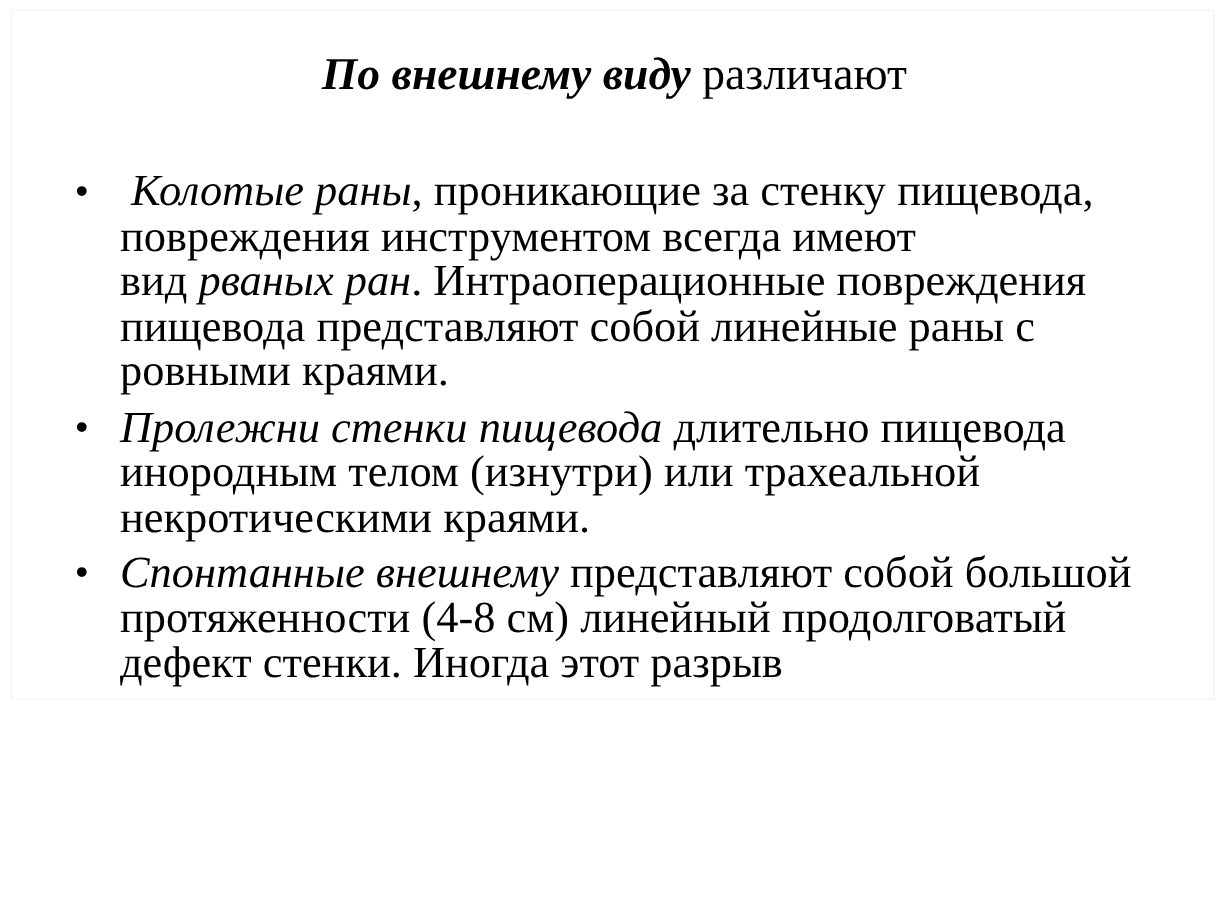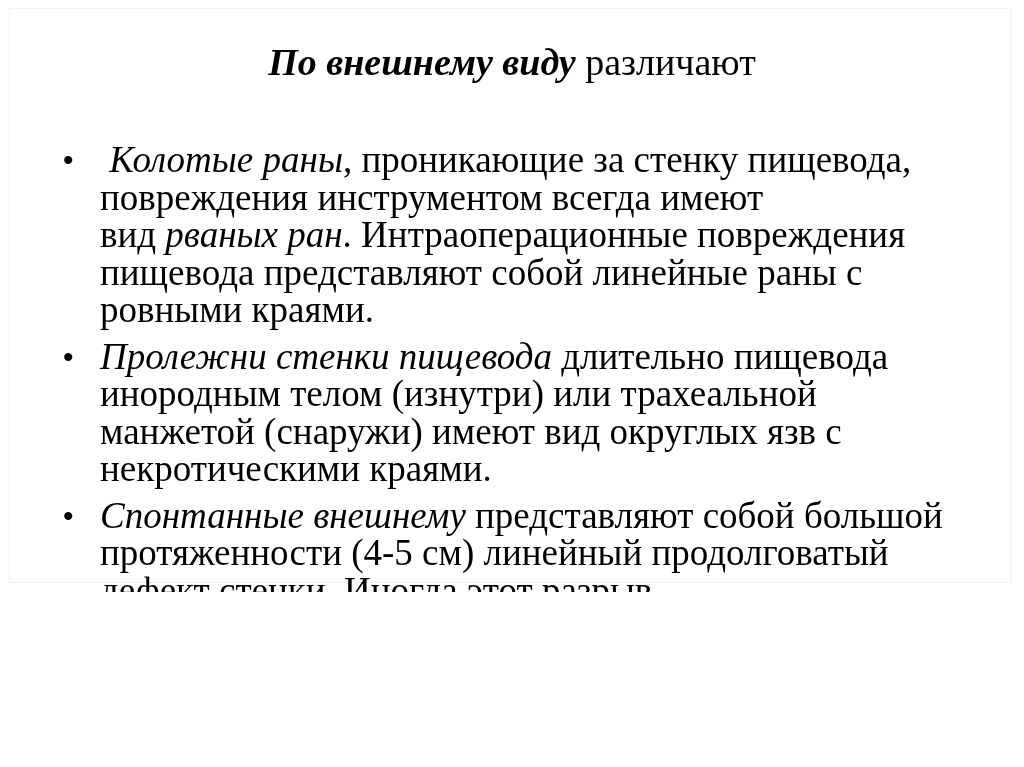--- a/index.html
+++ b/index.html
@@ -69,26 +69,25 @@
           <div class="line"><span>вид </span><span class="it">рваных ран</span><span>. Интраоперационные повреждения</span></div>
           <div class="line"><span>пищевода представляют собой линейные раны с</span></div>
           <div class="line"><span>ровными краями.</span></div>
         </div>
       </div>
       <div class="bullet">
         <span class="marker">•</span>
         <div class="content">
           <div class="line"><span class="it">Пролежни стенки пищевода</span><span> длительно пищевода</span></div>
           <div class="line"><span>инородным телом (изнутри) или трахеальной</span></div>
-          <div class="line"><span>манжетой (снаружи) имеют вид округлых язв с</span></div>
           <div class="line"><span>некротическими краями.</span></div>
         </div>
       </div>
       <div class="bullet">
         <span class="marker">•</span>
         <div class="content">
           <div class="line"><span class="it">Спонтанные внешнему</span><span> представляют собой большой</span></div>
-          <div class="line"><span>протяженности (4-5 см) линейный продолговатый</span></div>
+          <div class="line"><span>протяженности (4-8 см) линейный продолговатый</span></div>
           <div class="line"><span>дефект стенки. Иногда этот разрыв</span></div>
         </div>
       </div>
     </div>
 </div>
 
 </body></html>

